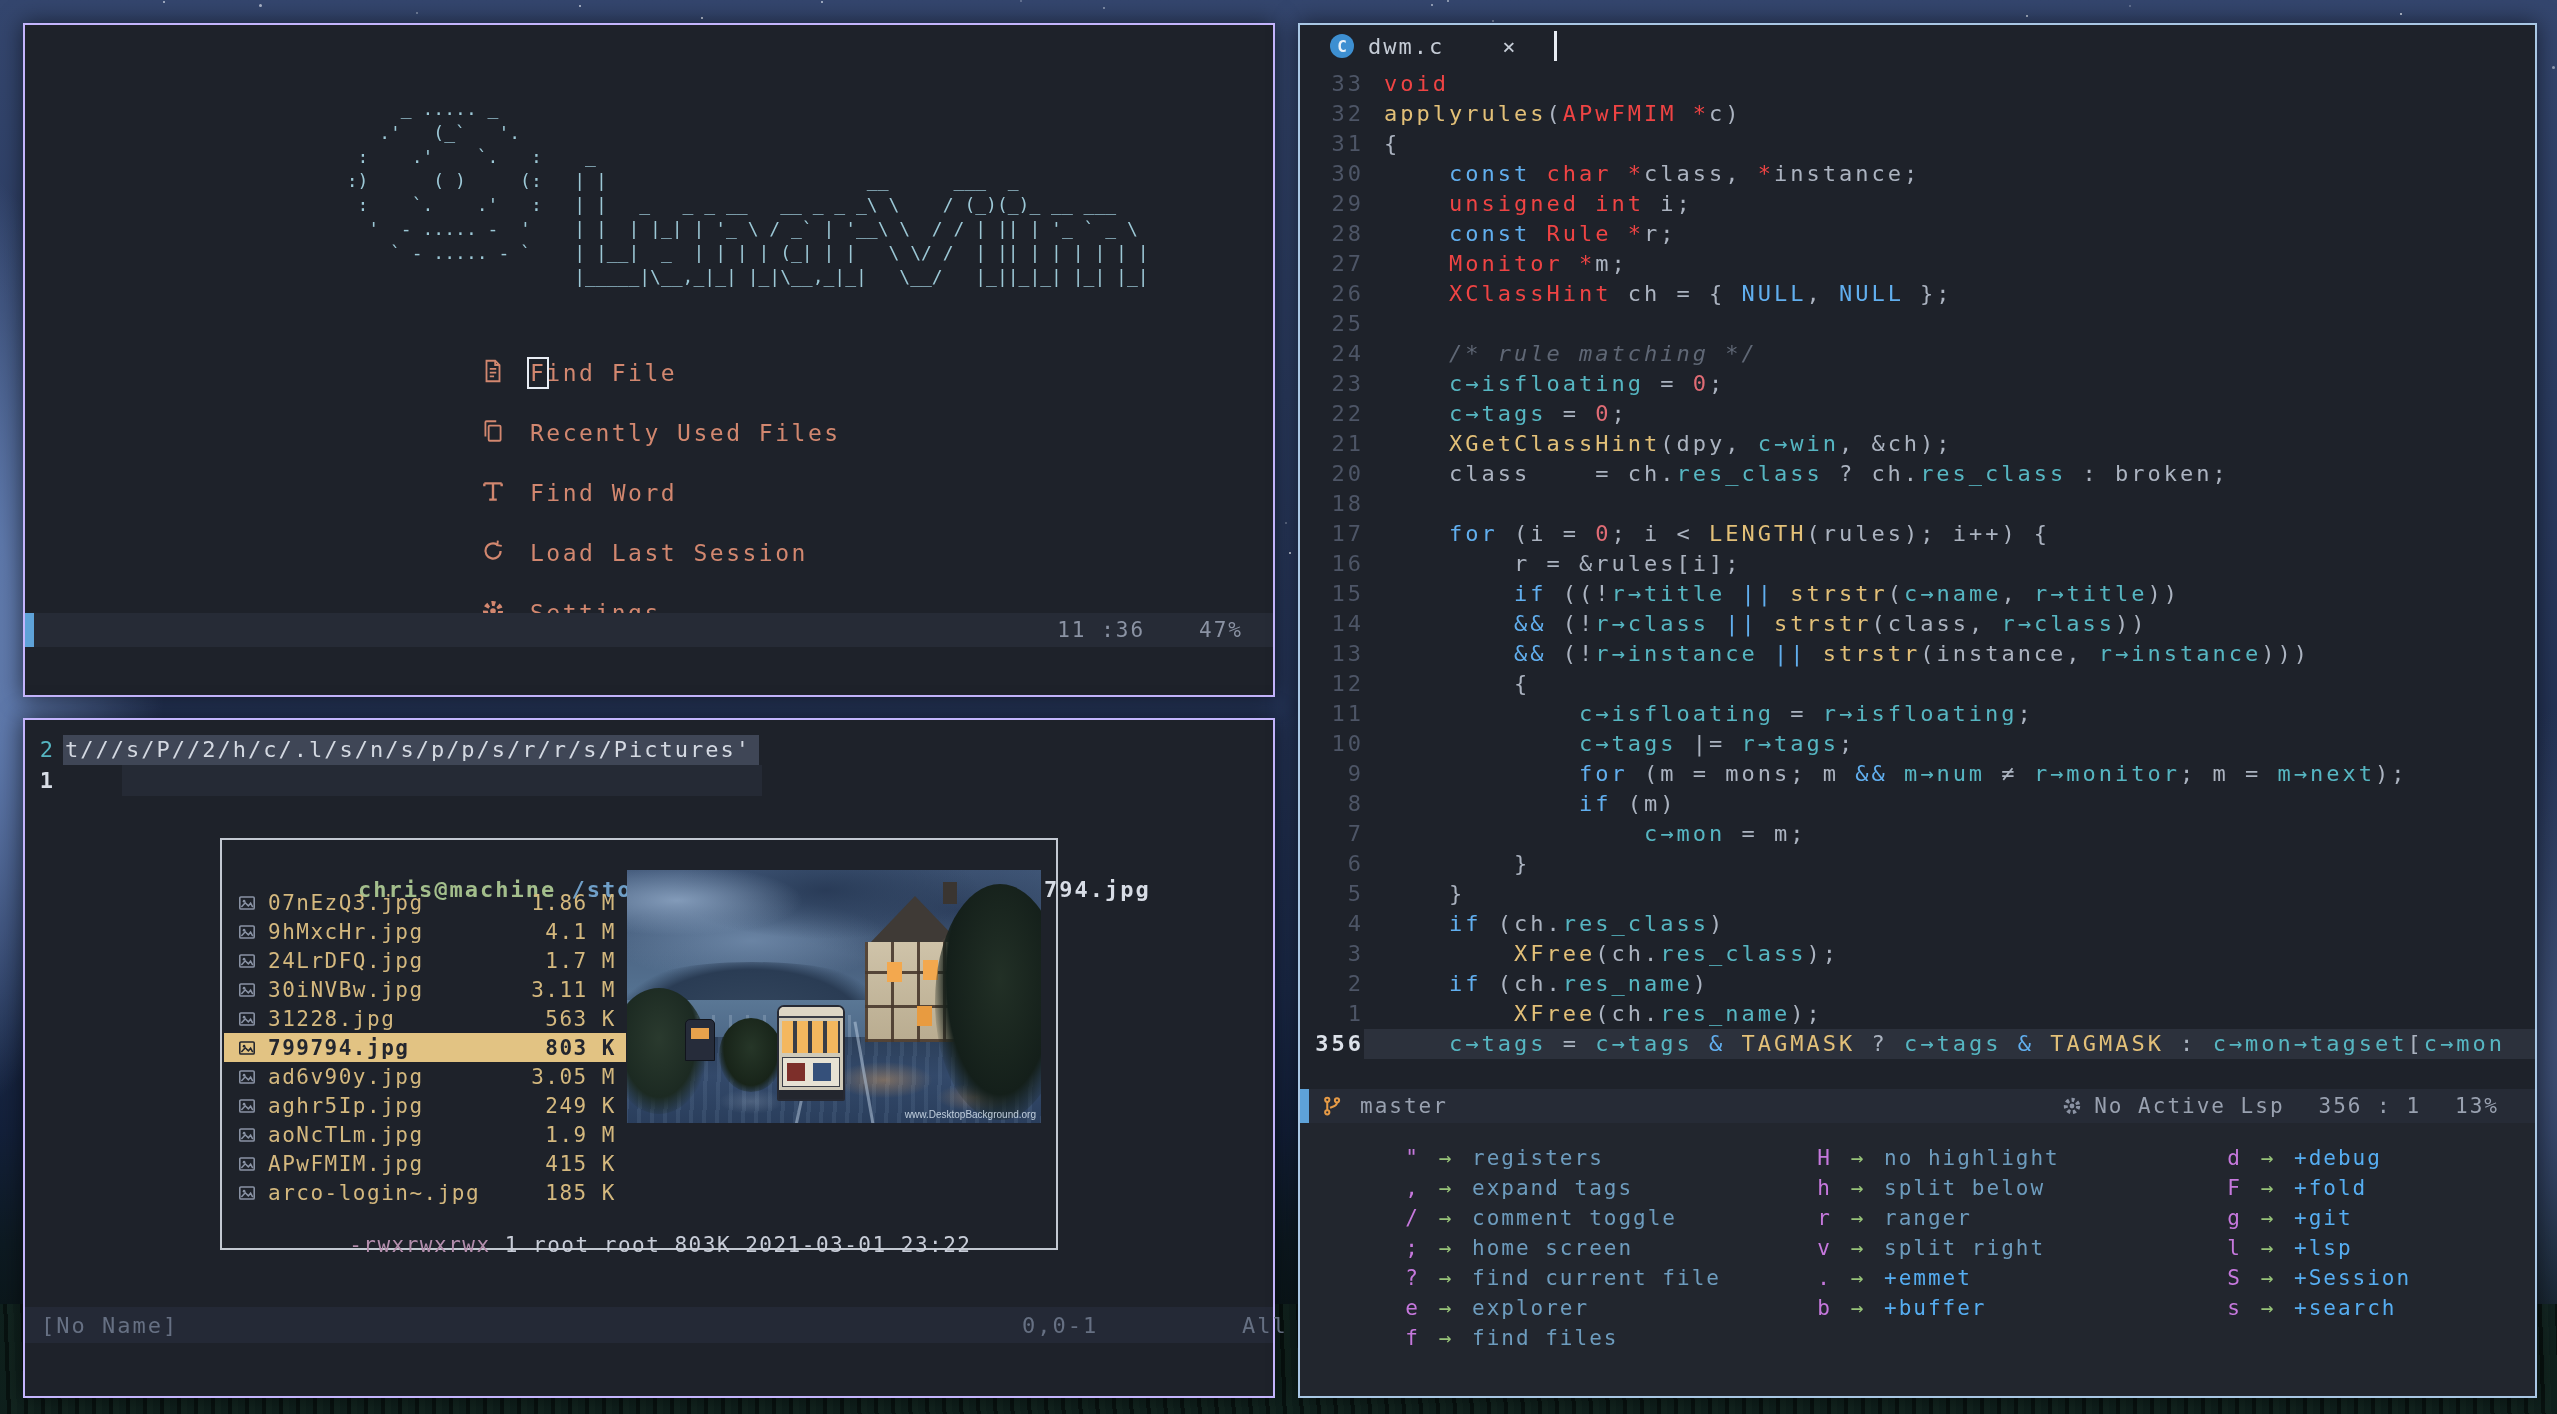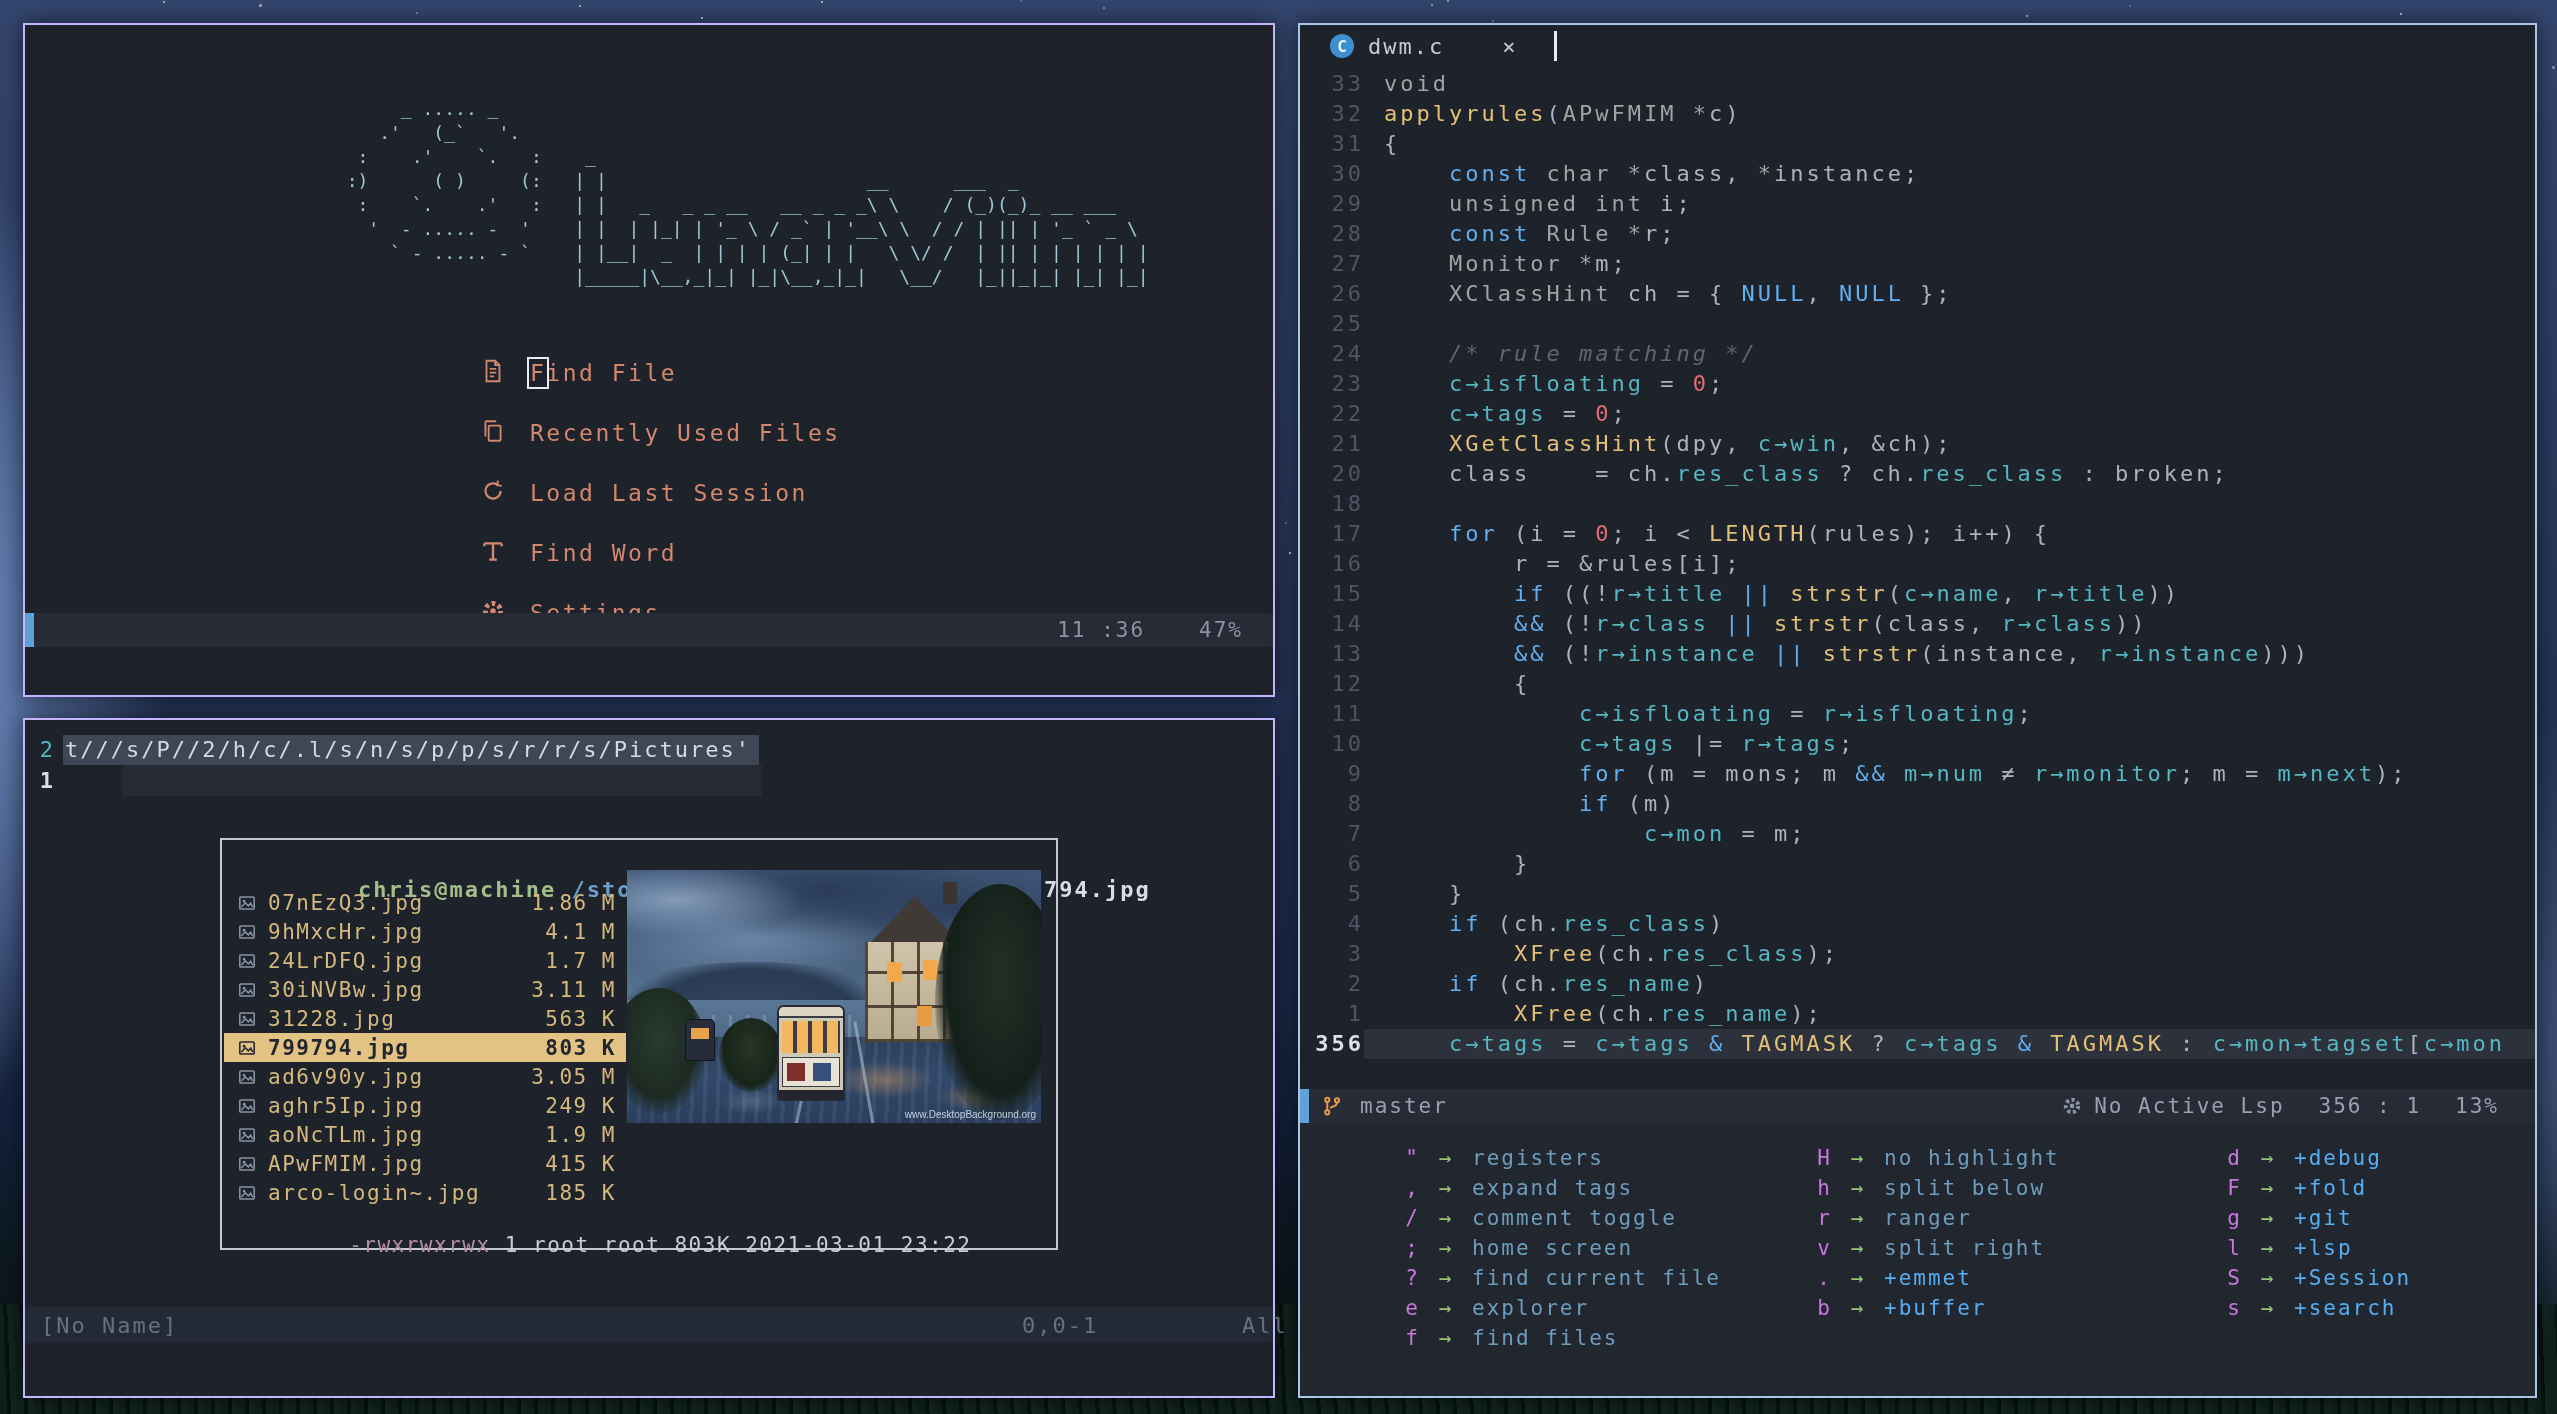--- a/index.html
+++ b/index.html
@@ -165,21 +165,21 @@
   .tab .tclose { color:#c5ccd6; font-size:22px; margin-left:58px; }
   .tab-beam { position:absolute; left:254px; top:6px; width:3px; height:30px; background:#e8edf4; }
 
   .code-area { position:absolute; left:0; top:44px; width:100%; height:1020px; overflow:hidden; }
   .code-row { display:flex; height:30px; line-height:30px; font-size:22px; letter-spacing:3px;
     white-space:pre; }
   .gutter { flex:none; width:64px; text-align:right; padding-right:0px; color:#4d5566; }
   .code-text { flex:1; padding-left:20px; overflow:hidden; }
   .code-row.cur .gutter { color:#dde2ea; font-weight:bold; }
   .code-row.cur .code-text { background:#2c313c; }
-  .tk-fg{color:#abb3c0} .tk-pink{color:#a3a3a3}
+  .tk-fg{color:#abb3c0} .tk-pink{color:#ef4444}
   .tk-blue{color:#61afef} .tk-teal{color:#56b6c2} .tk-yellow{color:#e3c078}
   .tk-red{color:#e06c75} .tk-gray{color:#5f6775;font-style:italic}
 
   .ed-status { position:absolute; left:0; top:1064px; width:100%; height:34px; background:#262b36;
     display:flex; align-items:center; color:#99a1b0; font-size:21px; letter-spacing:2px; }
   .ed-status .branch { display:flex; align-items:center; margin-left:22px; gap:18px; }
   .ed-status .branch svg { width:20px; height:22px; color:#e59a46; }
   .ed-status .rgt { margin-left:auto; display:flex; align-items:center; gap:34px; padding-right:36px; }
   .ed-status .gear { width:20px; height:20px; color:#8b93a4; margin-right:-22px; }
   .ed-status .gear svg { width:20px; height:20px; display:block; }
@@ -375,34 +375,34 @@
           <span class="mi-icon">
             <svg viewBox="0 0 24 24" fill="none" stroke="currentColor" stroke-width="1.7">
               <rect x="8" y="7" width="11" height="14" rx="1"></rect>
               <path d="M5 17V4a1 1 0 0 1 1-1h9"></path>
             </svg>
           </span>
           <span class="mi-label">Recently Used Files</span>
         </div>
         <div class="menu-item">
           <span class="mi-icon">
+            <svg viewBox="0 0 24 24" fill="none" stroke="currentColor" stroke-width="2.2">
+              <path d="M4 5h16M12 5v15M8.5 20h7M4 5v2.5M20 5v2.5"></path>
+            </svg>
+          </span>
+          <span class="mi-label">Find Word</span>
+        </div>
+        <div class="menu-item">
+          <span class="mi-icon">
             <svg viewBox="0 0 24 24" fill="none" stroke="currentColor" stroke-width="2">
               <path d="M19 12a7 7 0 1 1-3.2-5.9"></path>
               <path d="M16.5 2.5l-0.6 4.2 4.2 0.6" stroke-width="1.8"></path>
             </svg>
           </span>
           <span class="mi-label">Load Last Session</span>
-        </div>
-        <div class="menu-item">
-          <span class="mi-icon">
-            <svg viewBox="0 0 24 24" fill="none" stroke="currentColor" stroke-width="2.2">
-              <path d="M4 5h16M12 5v15M8.5 20h7M4 5v2.5M20 5v2.5"></path>
-            </svg>
-          </span>
-          <span class="mi-label">Find Word</span>
         </div>
         <div class="menu-item">
           <span class="mi-icon">
             <svg viewBox="0 0 24 24" fill="none" stroke="currentColor">
               <circle cx="12" cy="12" r="7" stroke-width="4.6" stroke-dasharray="3.4 2.9"></circle>
               <circle cx="12" cy="12" r="2.6" fill="currentColor" stroke="none"></circle>
             </svg>
           </span>
           <span class="mi-label">Settings</span>
         </div>

